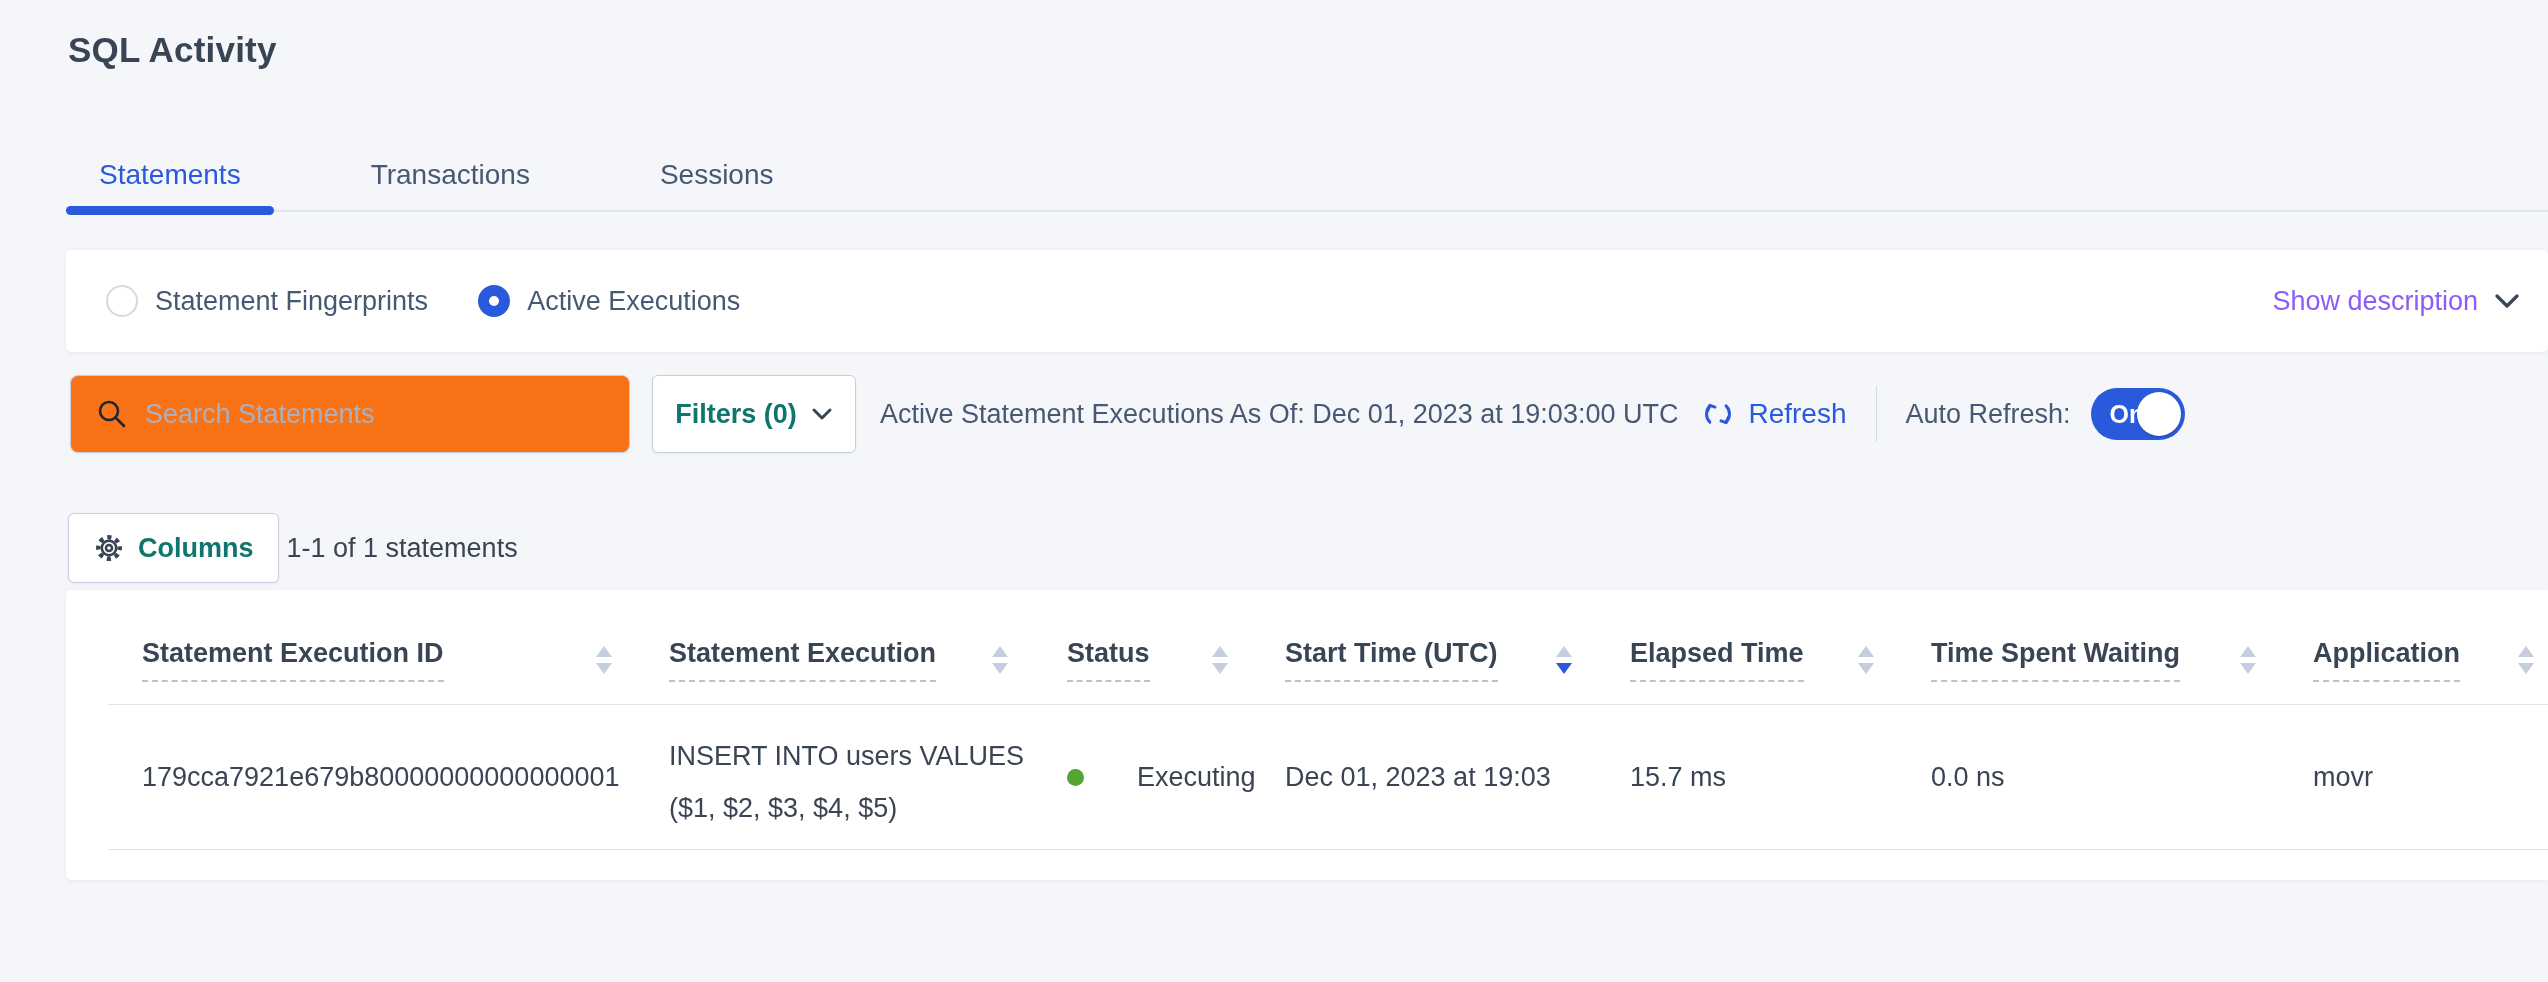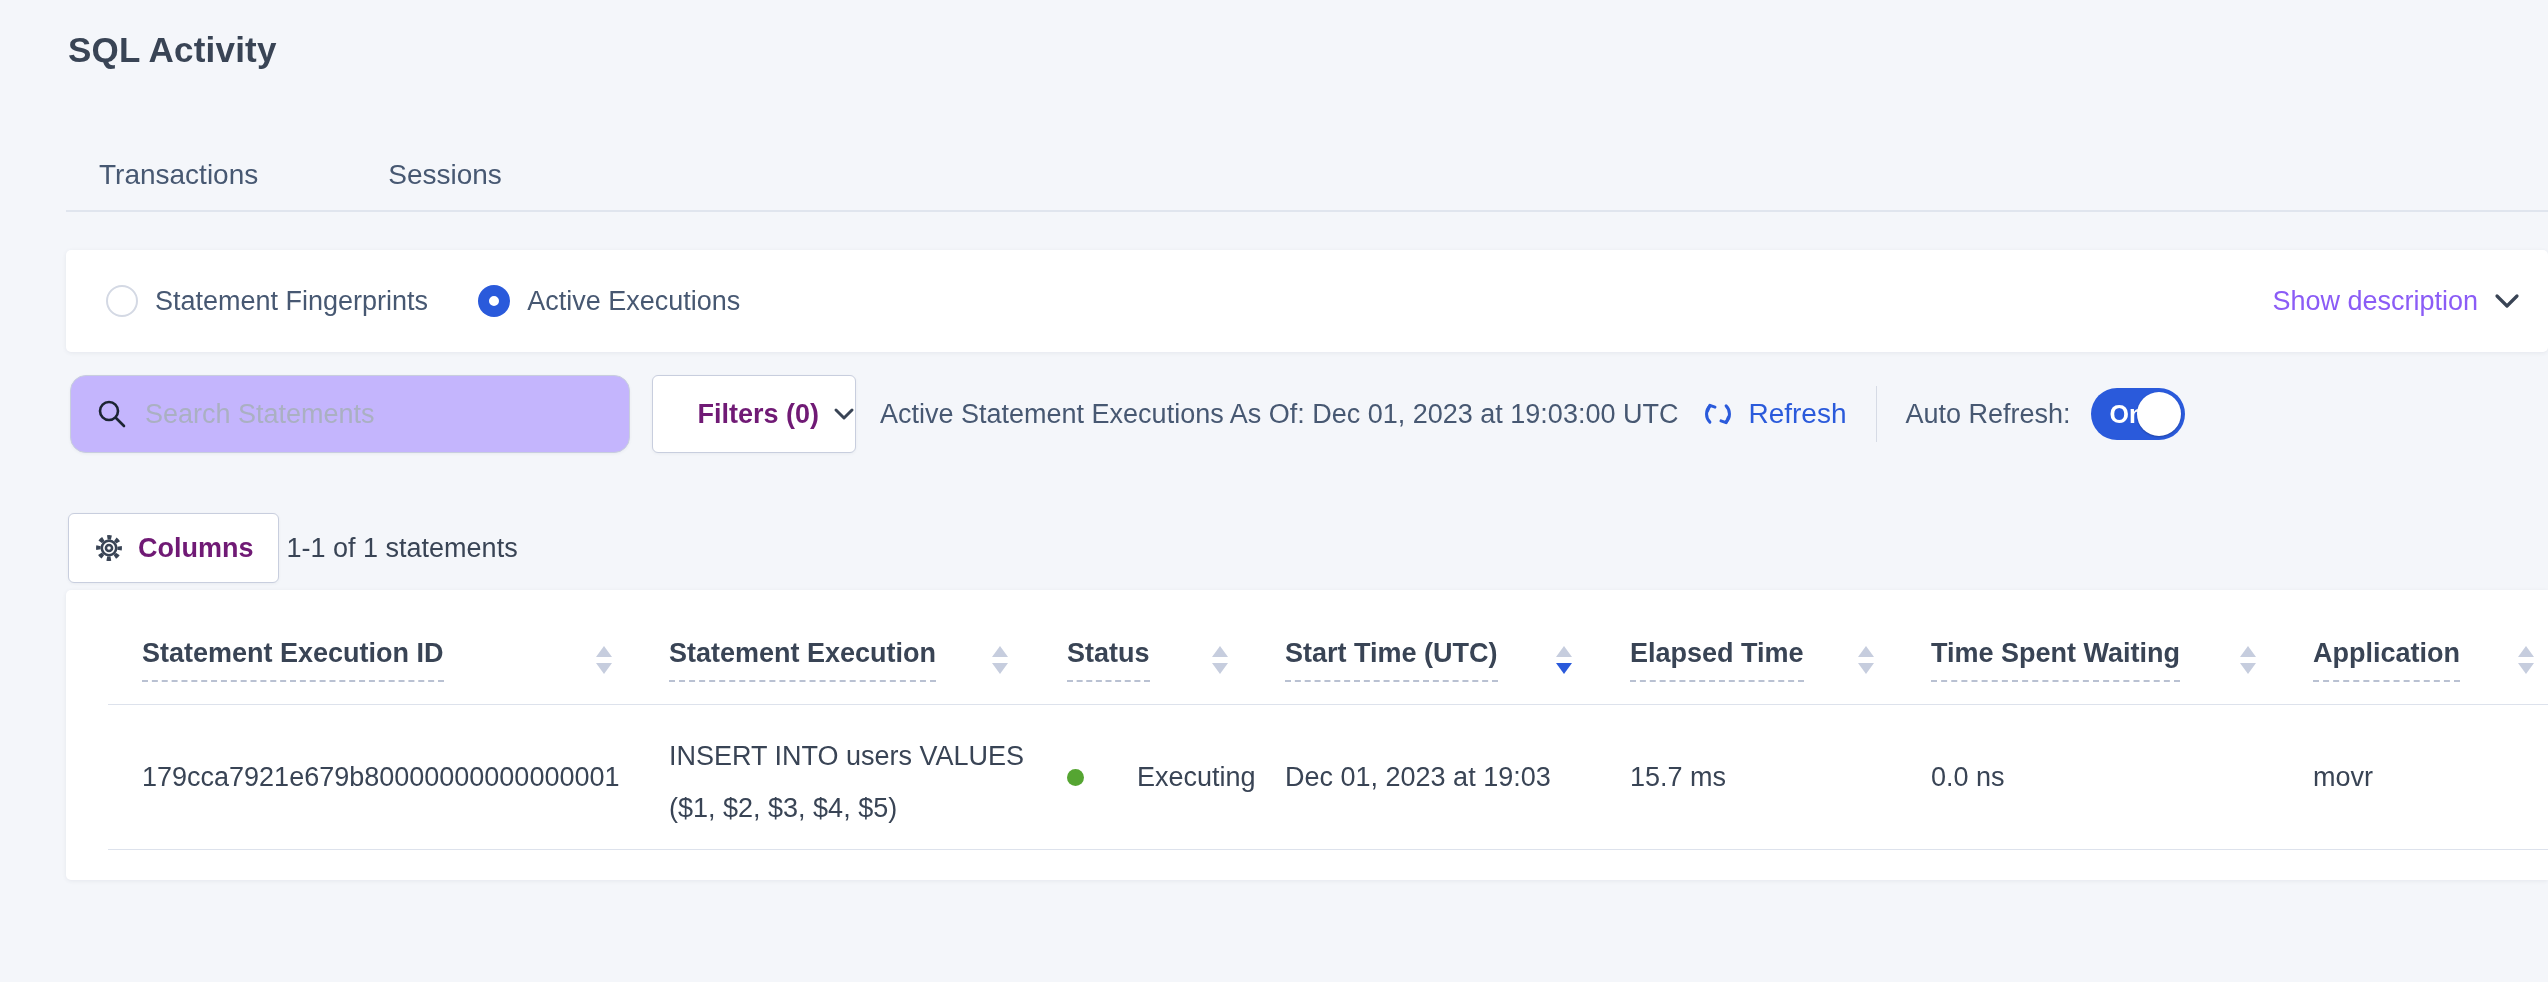--- a/index.html
+++ b/index.html
@@ -61,35 +61,35 @@
     font-size:27px; color:#8b5cf6;
   }
   .show-description svg { margin-left:16px; }
 
   
   .controls-row {
     position:absolute; left:70px; top:375px; height:78px;
     display:flex; align-items:center;
   }
   .search-box {
-    width:560px; height:78px; background:#c4b5fd;
-    border:1px solid #c8cede; border-radius:16px;
+    width:560px; height:78px; background:#f97316;
+    border:1px solid #c8cede; border-radius:8px;
     display:flex; align-items:center; padding:0 20px 0 25px;
     box-shadow:0 1px 3px rgba(57,68,85,.06);
   }
   .search-box input {
     border:none; outline:none; flex:1; margin-left:17px;
     font-size:27px; color:#394455; background:transparent;
     font-family:inherit;
   }
   .search-box input::placeholder { color:#aab0c2; }
   .btn {
     height:78px; background:#fff; border:1px solid #c8cede; border-radius:6px;
-    display:flex; align-items:center; justify-content:flex-end;
-    font-size:27px; font-weight:700; color:#701a75; cursor:pointer;
+    display:flex; align-items:center; justify-content:center;
+    font-size:27px; font-weight:700; color:#0f766e; cursor:pointer;
     box-shadow:0 1px 3px rgba(57,68,85,.06);
   }
   .filters-btn { width:204px; margin-left:22px; }
   .filters-btn svg { margin-left:14px; }
   .asof-text { margin-left:24px; font-size:27px; color:#475872; white-space:nowrap; }
   .refresh-link {
     margin-left:22px; display:flex; align-items:center; cursor:pointer;
     font-size:28px; color:#2a5adb; white-space:nowrap;
   }
   .refresh-link svg { margin-right:12px; }
@@ -156,20 +156,21 @@
   }
 
   svg { display:block; }
 </style>
 </head>
 <body>
 
 <h1 class="page-title">SQL Activity</h1>
 
 <nav class="tabbar">
+  <div class="tab active">Statements</div>
   <div class="tab">Transactions</div>
   <div class="tab">Sessions</div>
 </nav>
 
 <section class="card viewmode-card">
   <div class="radio-option">
     <span class="radio-dot"></span>
     <span class="radio-label">Statement Fingerprints</span>
   </div>
   <div class="radio-option selected">

